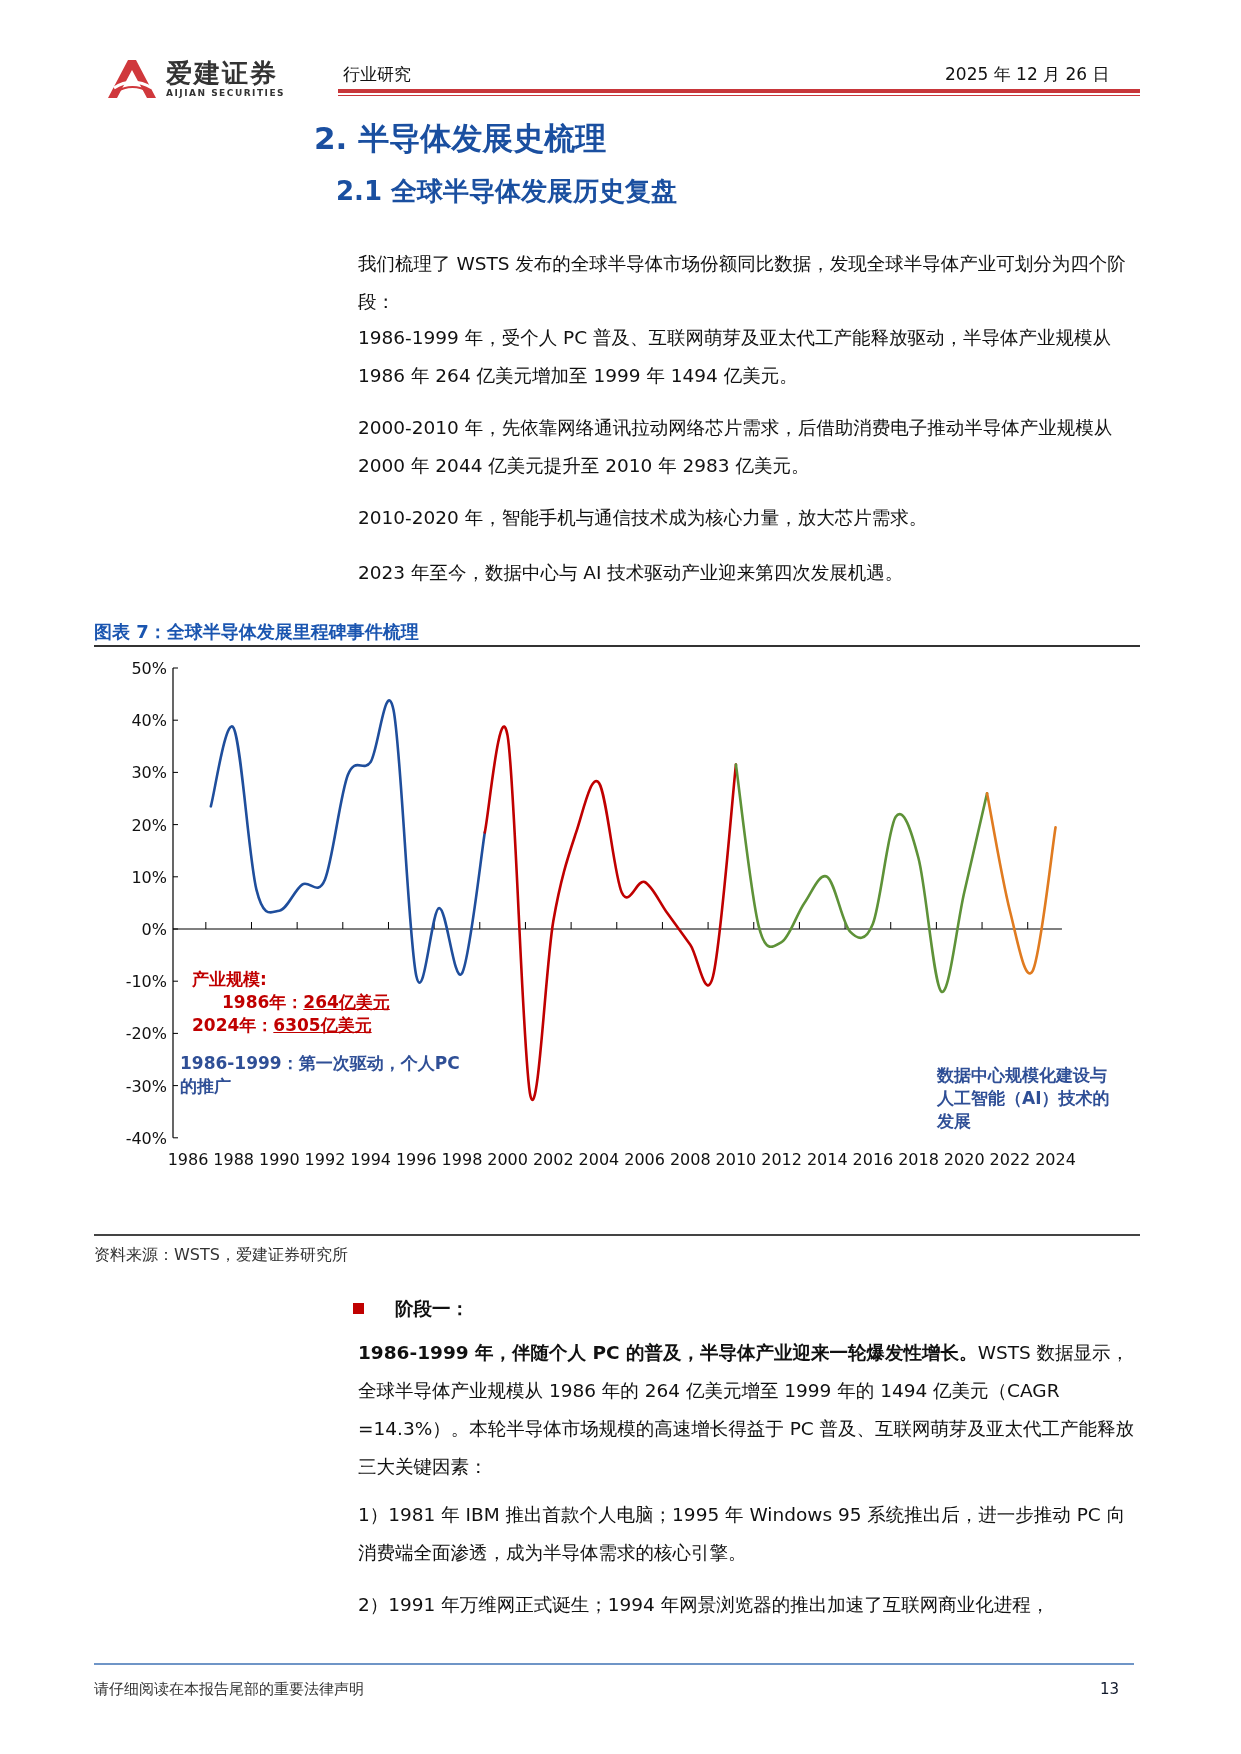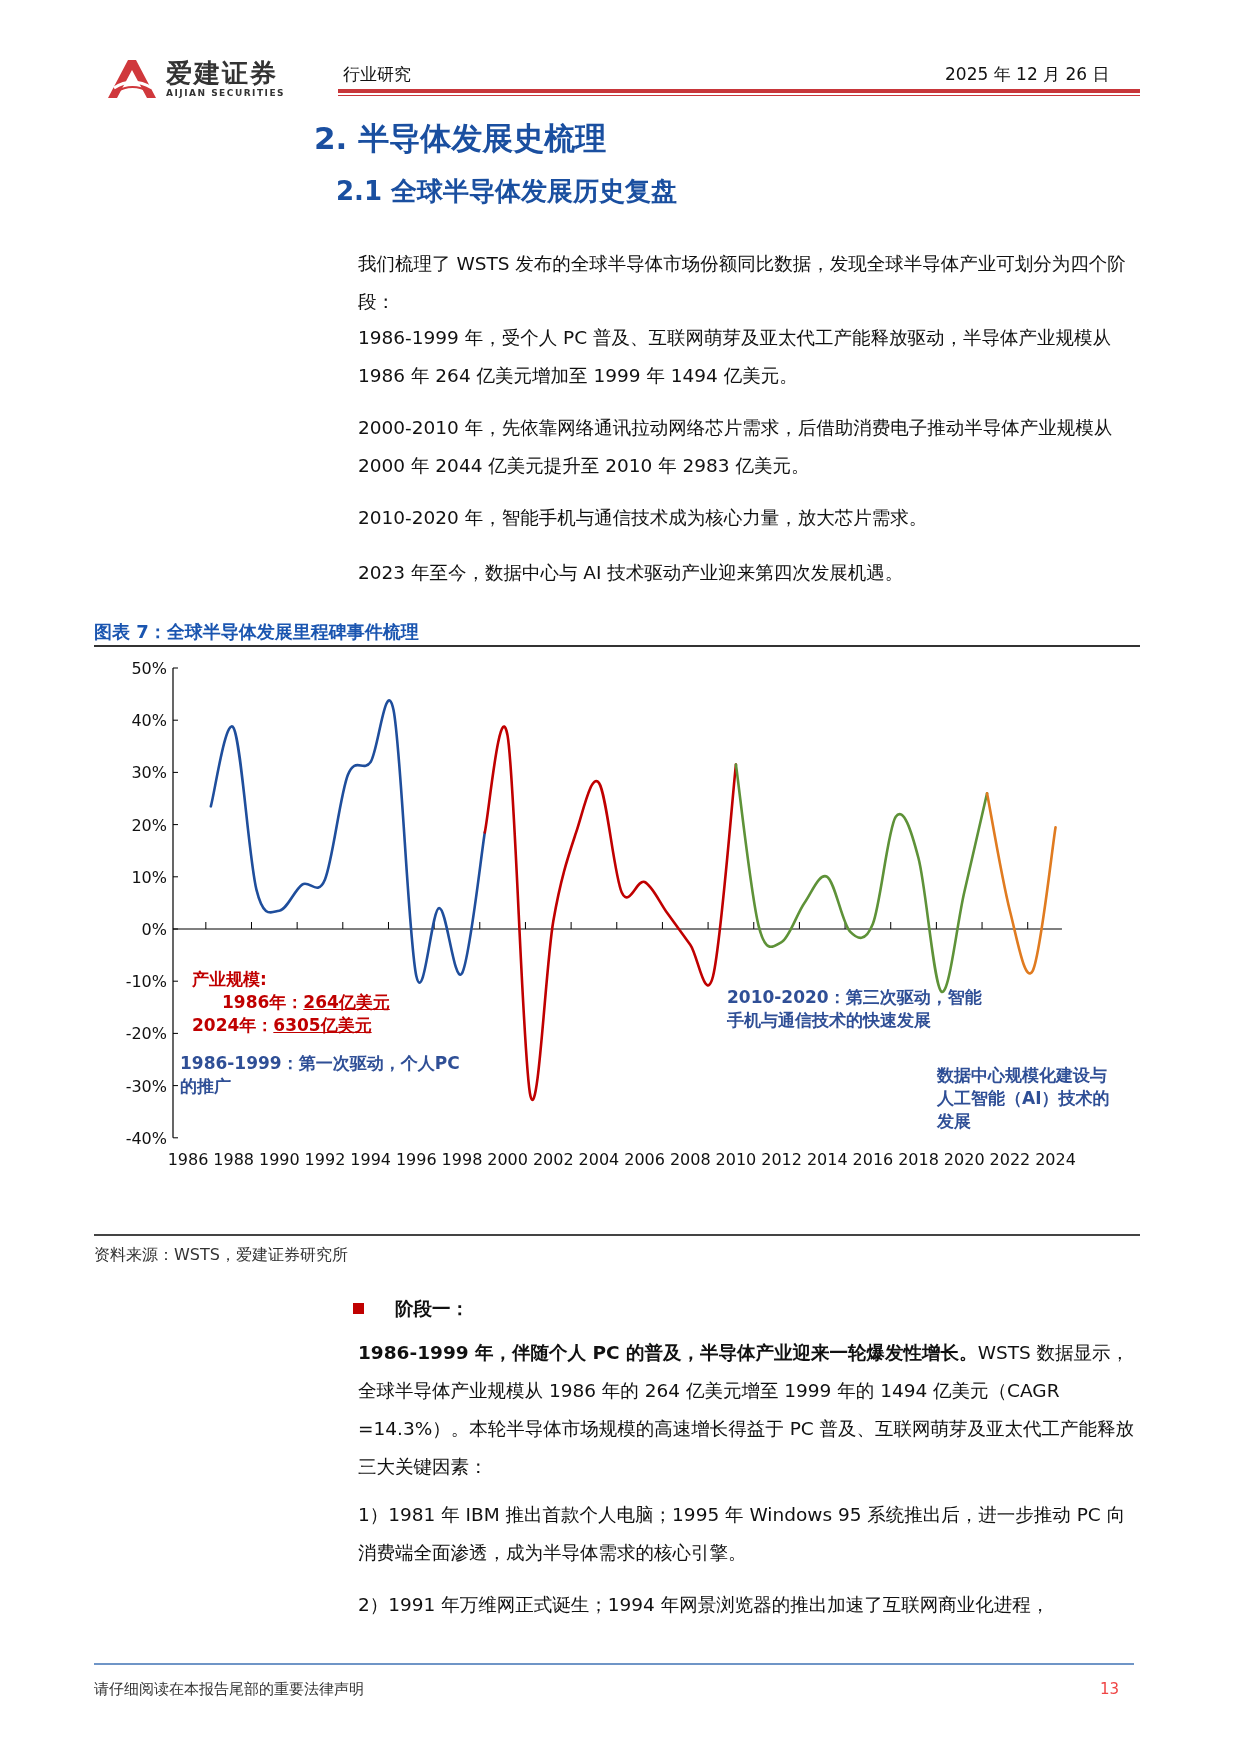--- a/index.html
+++ b/index.html
@@ -19,21 +19,21 @@
   .h2 { left: 336px; top: 174px; font-size: 26px; font-weight: bold; color: #1a4fa0; }
   .para { left: 358px; width: 780px; font-size: 18.5px; line-height: 38px; color: #111; }
   .fig-title { left: 94px; top: 620px; font-size: 18px; font-weight: bold; color: #1a55b0; }
   .fig-rule { left: 94px; top: 645px; width: 1046px; height: 2px; background: #333; }
   .fig-rule-b { left: 94px; top: 1234px; width: 1046px; height: 2px; background: #444; }
   .source { left: 94px; top: 1245px; font-size: 16px; color: #333; }
   .bullet-sq { left: 353px; top: 1303px; width: 11px; height: 11px; background: #c00000; }
   .bullet-txt { left: 395px; top: 1296px; font-size: 18.5px; font-weight: bold; color: #111; }
   .foot-rule { left: 94px; top: 1663px; width: 1040px; height: 2px; background: #6f95c7; }
   .foot-left { left: 94px; top: 1680px; font-size: 15px; color: #333; }
-  .foot-right { left: 1100px; top: 1680px; font-size: 15px; color: #ef4444; }
+  .foot-right { left: 1100px; top: 1680px; font-size: 15px; color: #0f172a; }
   .chart { left: 94px; top: 650px; }
   .ann { position: absolute; font-weight: bold; font-size: 17px; line-height: 23px; }
   .ann-blue { color: #2f4f96; }
   .ann-red { color: #c00000; }
   .u { text-decoration: underline; }
   b.lead { font-weight: bold; }
 </style>
 </head>
 <body>
 
@@ -138,24 +138,20 @@
     <span>1986年：</span><span class="u">264亿美元</span>
   </div>
   <div class="ann ann-red" style="left:98px;top:364px;">
     <span>2024年：</span><span class="u">6305亿美元</span>
   </div>
 
   <div class="ann ann-blue" style="left:86px;top:402px;">
     <div>1986-1999：第一次驱动，个人PC</div>
     <div>的推广</div>
   </div>
-  <div class="ann ann-blue" style="left:633px;top:336px;">
-    <div>2010-2020：第三次驱动，智能</div>
-    <div>手机与通信技术的快速发展</div>
-  </div>
   <div class="ann ann-blue" style="left:843px;top:414px;">
     <div>数据中心规模化建设与</div>
     <div>人工智能（AI）技术的</div>
     <div>发展</div>
   </div>
 </div>
 
 <div class="abs fig-rule-b"></div>
 <div class="abs source">资料来源：WSTS，爱建证券研究所</div>
 

